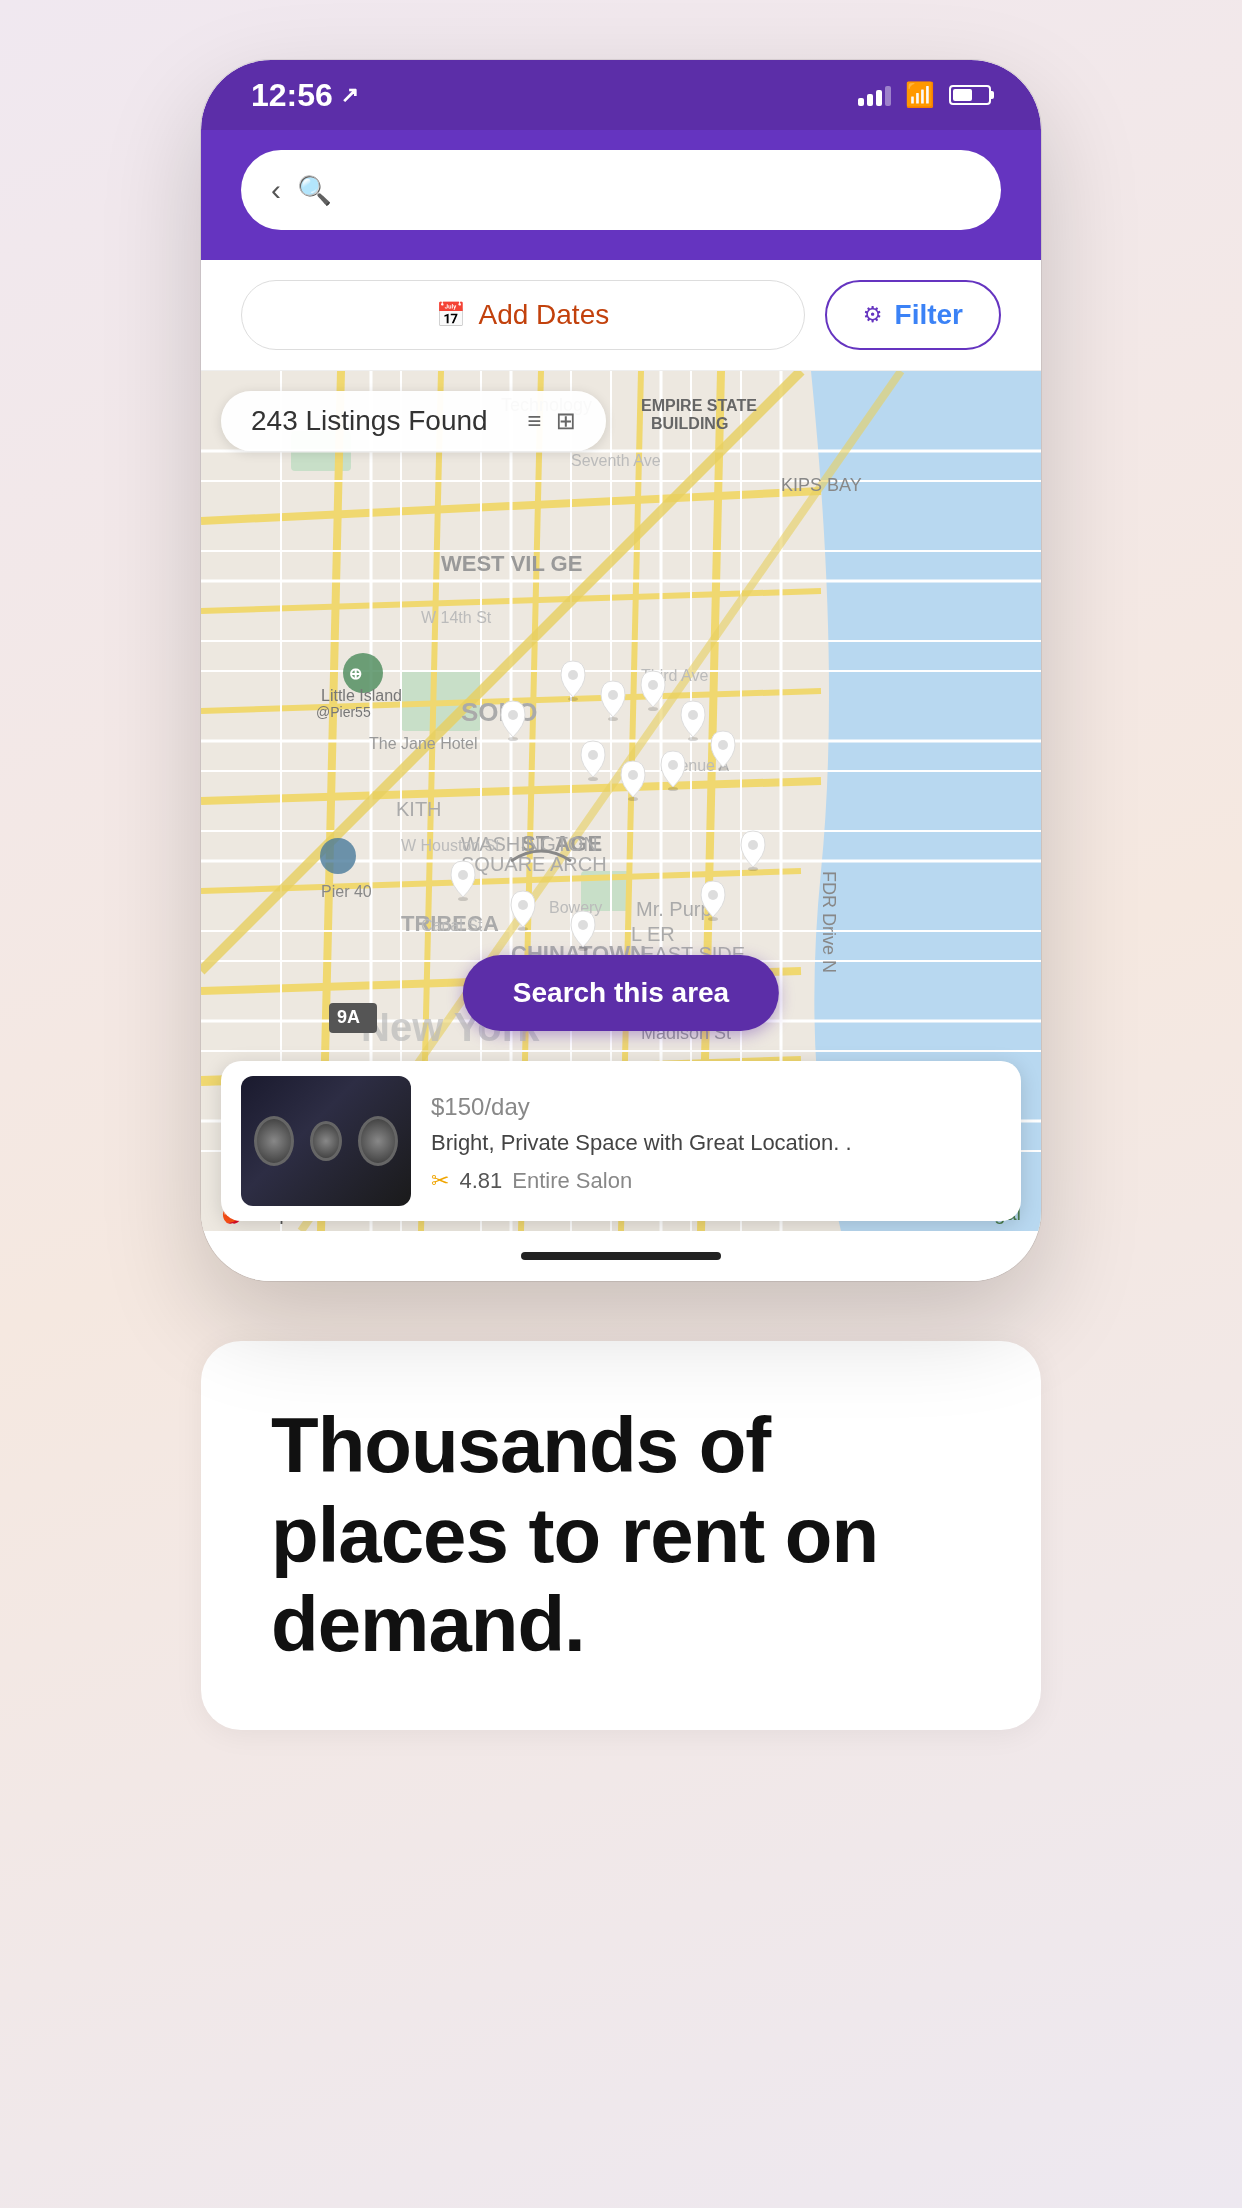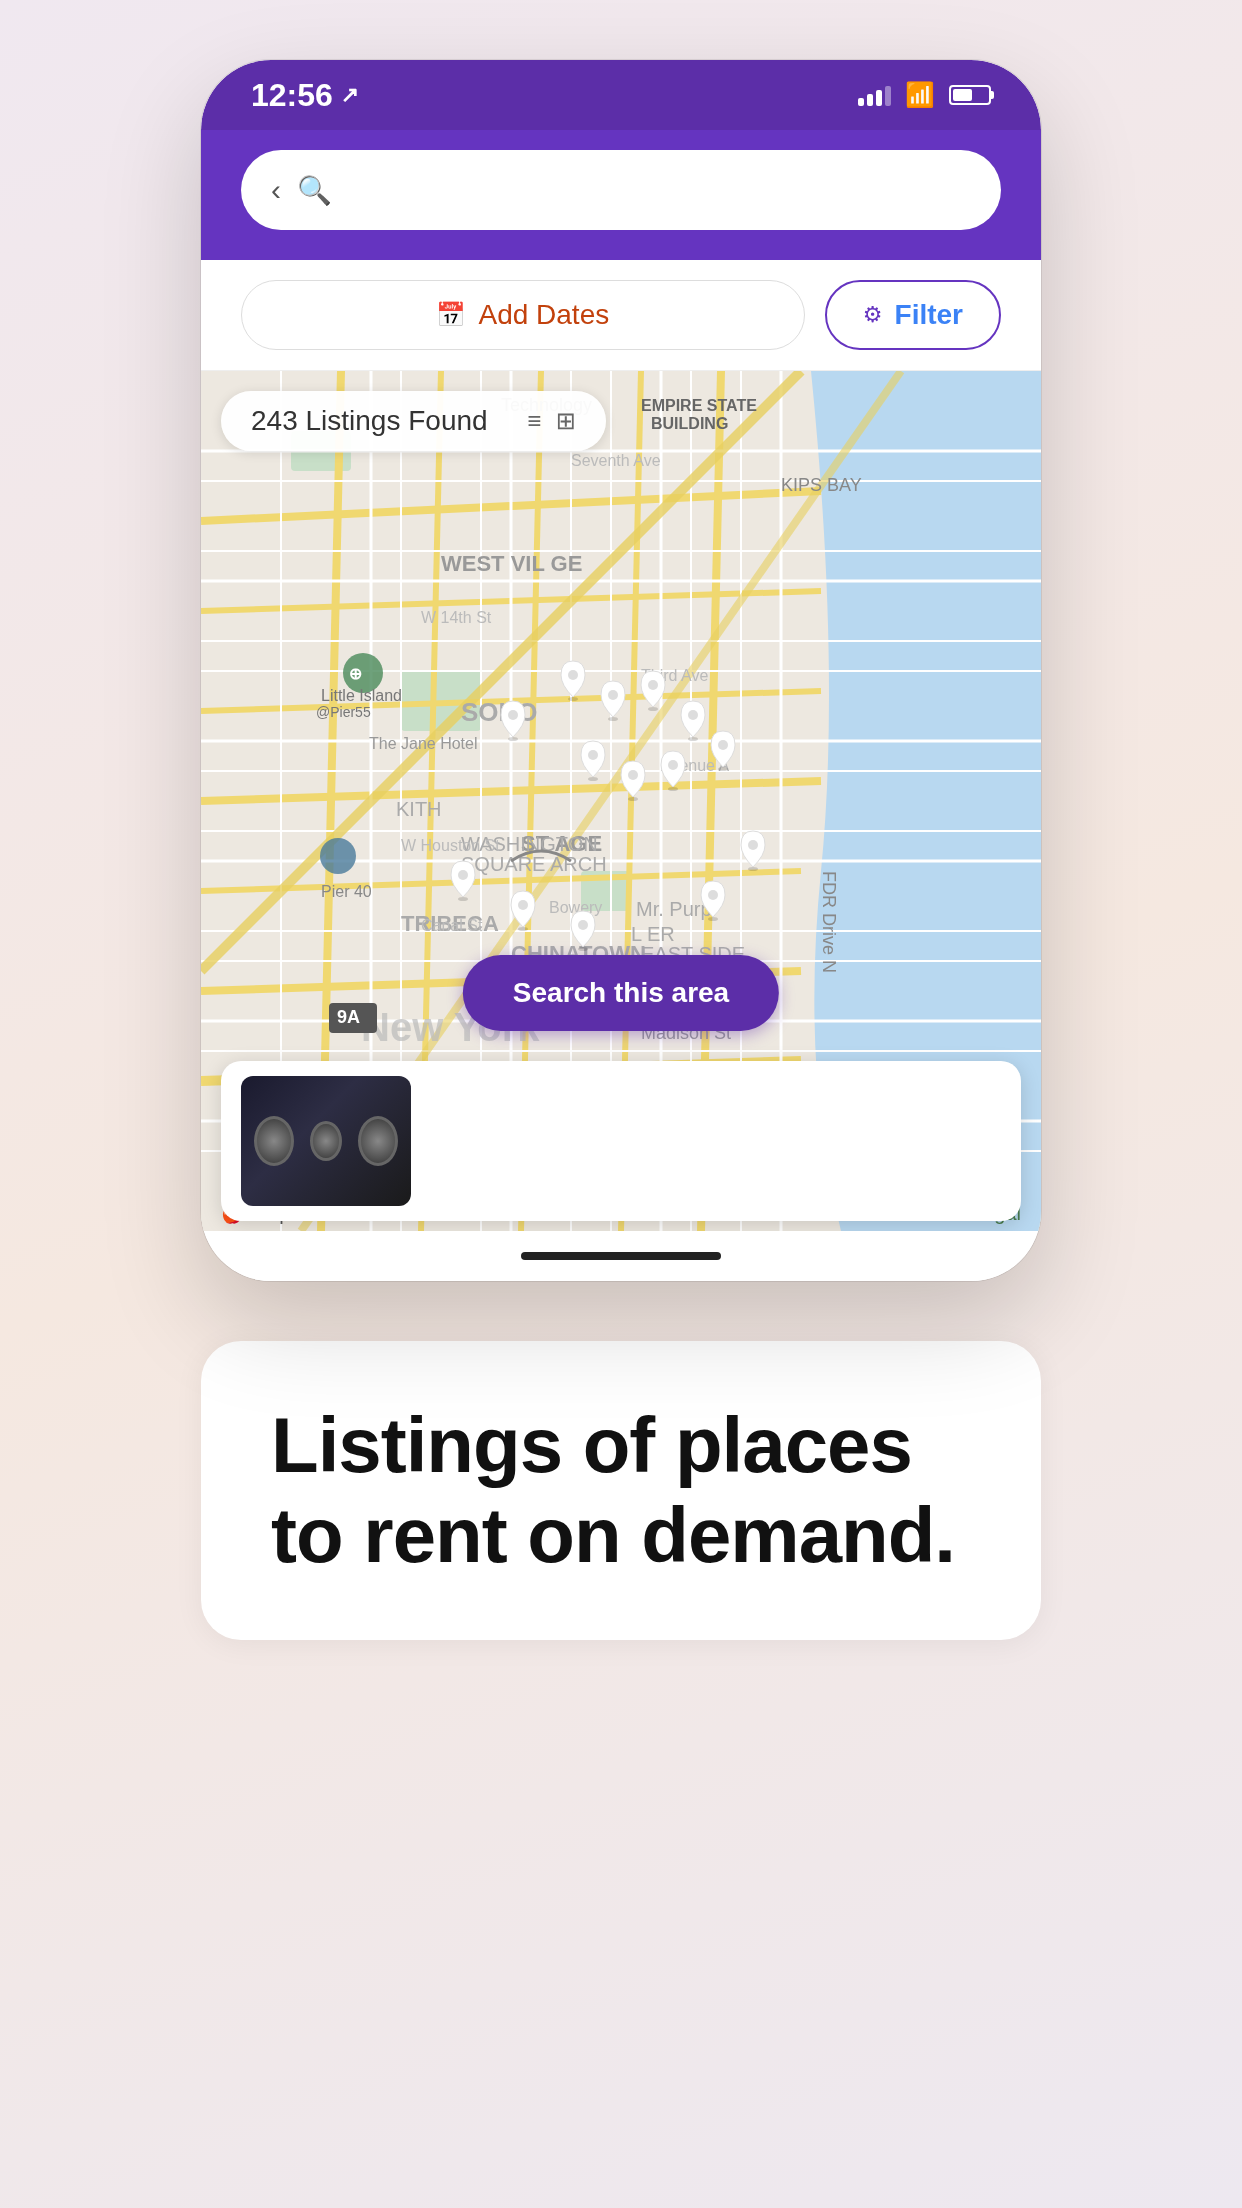--- a/index.html
+++ b/index.html
@@ -671,29 +671,40 @@
     <div class="listing-card">
       <div class="listing-image">
         <div class="listing-image-inner">
           <div class="salon-decor">
             <div class="mirror"></div>
             <div class="mirror" style="width:32px;height:40px;"></div>
             <div class="mirror"></div>
           </div>
         </div>
       </div>
+      <div class="listing-info">
+        <div class="listing-price">
+          <span>$150</span><span style="font-size:24px;color:#888;font-weight:400;">/day</span>
+        </div>
+        <div class="listing-title">Bright, Private Space with Great Location. .</div>
+        <div class="listing-meta">
+          <span class="scissors-icon">✂</span>
+          <span class="listing-rating">4.81</span>
+          <span class="listing-type">Entire Salon</span>
+        </div>
+      </div>
     </div>
 
     <div class="maps-attribution">
       <span class="apple-logo">🍎</span>
       <span>Maps</span>
     </div>
     <div class="legal-link">Legal</div>
   </div>
 
   <div class="home-indicator">
     <div class="home-bar"></div>
   </div>
 </div>
 
 <div class="bottom-text-section">
-  <p class="headline-text">Listings of places to rent on demand.</p>
+  <p class="headline-text">Thousands of places to rent on demand.</p>
 </div>
 
 </body></html>

